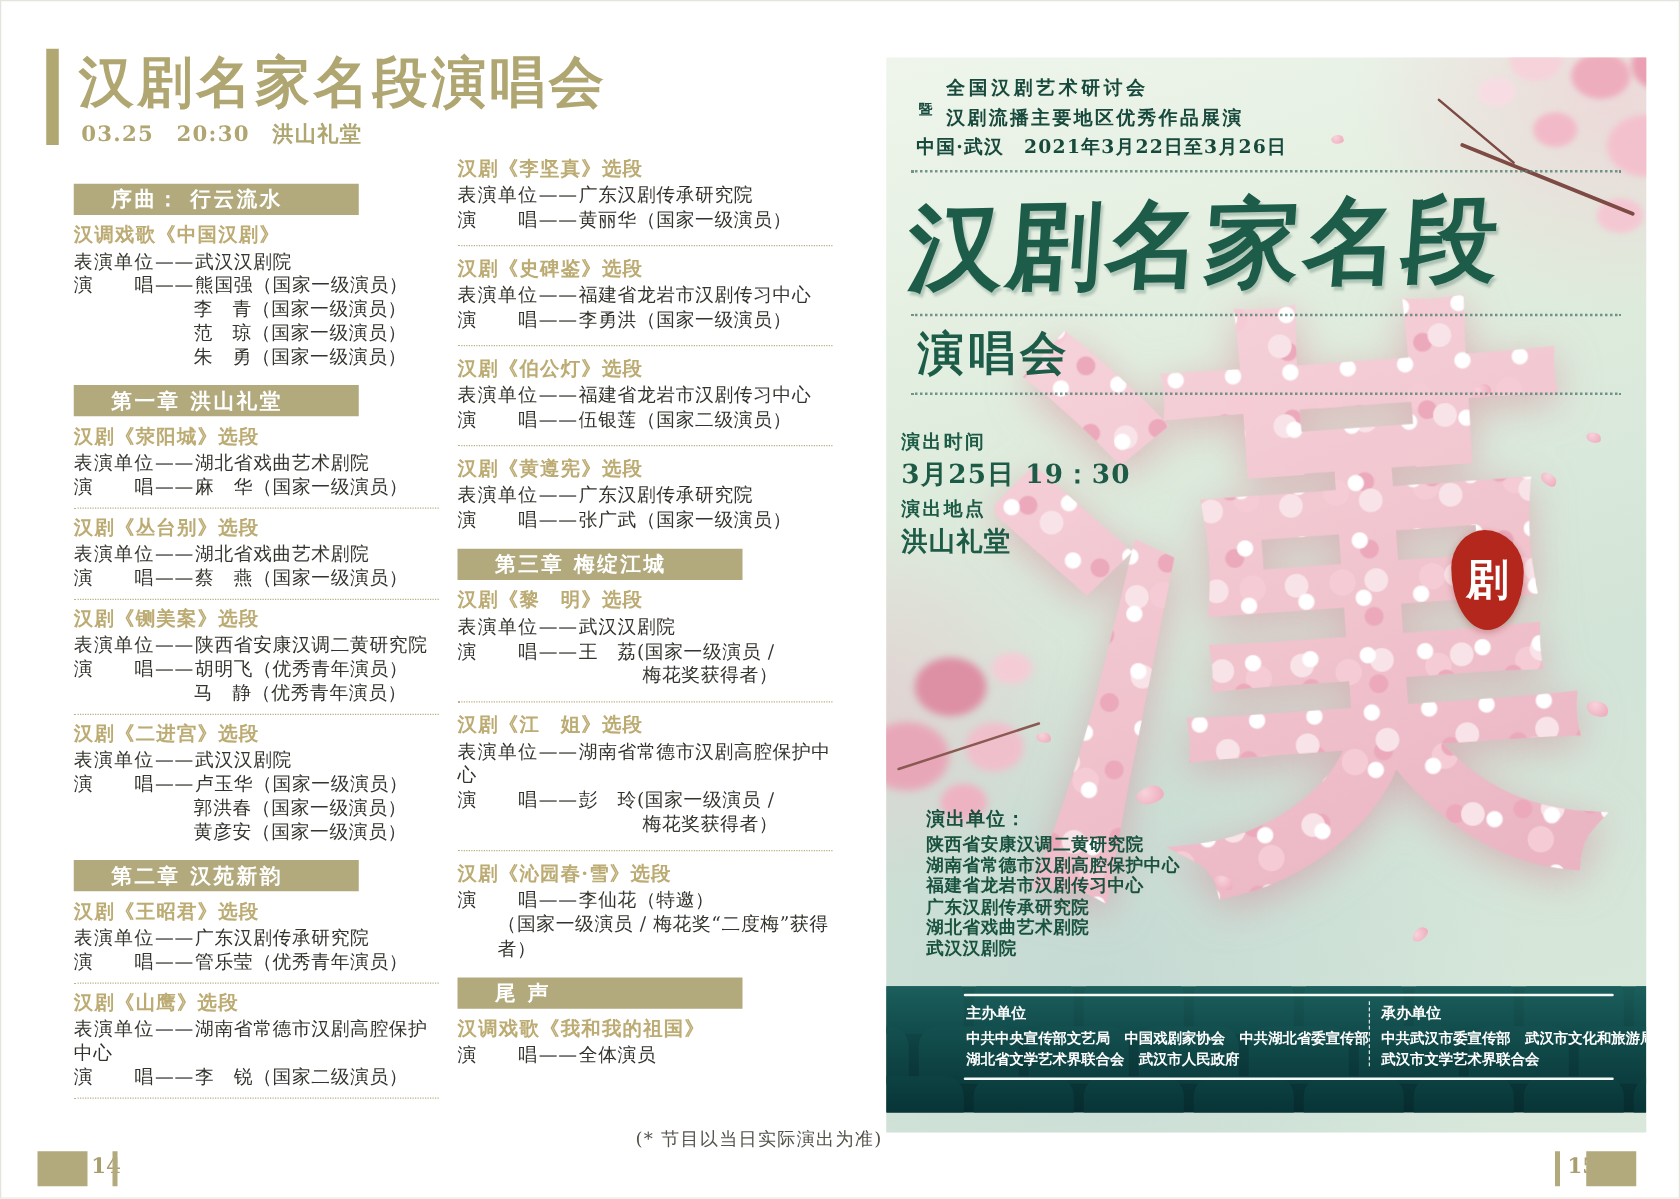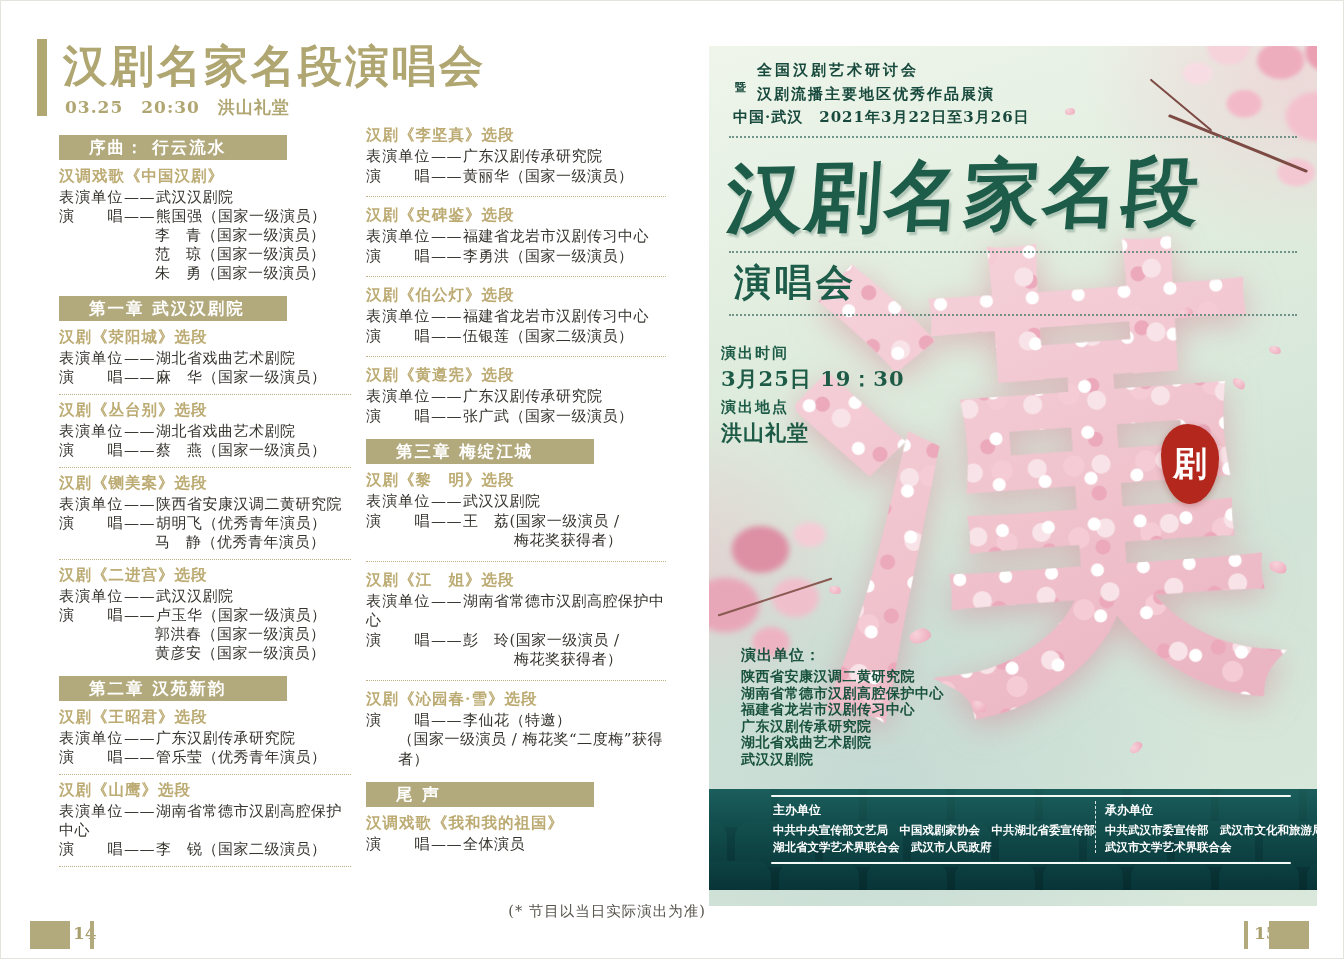--- a/index.html
+++ b/index.html
@@ -8,21 +8,21 @@
           font-family:"DejaVu Serif","Liberation Serif",serif;}
 
   
   .left-page{position:absolute;left:0;top:0;width:704px;height:696px;}
   .title-bar{position:absolute;left:36px;top:38px;width:10px;height:77px;background:#b1a771;}
   .pg-title{position:absolute;left:62px;top:36px;margin:0;font-size:44px;font-weight:bold;
             color:#b0a671;letter-spacing:3px;white-space:nowrap;}
   .pg-sub{position:absolute;left:64px;top:95px;font-size:17px;font-weight:bold;color:#b0a671;letter-spacing:1px;}
 
   .pcol{position:absolute;}
-  .col1{left:58px;top:134px;width:292px;}
+  .col1{left:58px;top:146px;width:292px;}
   .col2{left:365px;top:122px;width:300px;}
 
   .sec-h{background:#b2a97c;color:#fff;font-weight:bold;font-size:16.5px;height:25px;line-height:25px;
          padding-left:30px;width:198px;letter-spacing:2px;margin:13px 0 8px;}
   .pcol > .sec-h:first-child{margin-top:0;}
   .item-t{color:#bcab73;font-weight:bold;font-size:15.5px;letter-spacing:1px;line-height:16px;margin:4px 0 4px;}
   .prog-item{margin-bottom:4px;}
   .prog-row{font-size:15px;color:#35332d;line-height:19px;letter-spacing:.5px;}
   .col2 .prog-row{line-height:19.5px;}
   .lbl{display:inline-block;width:64px;text-align:justify;text-align-last:justify;}
@@ -144,21 +144,21 @@
     <div class="pcol col1" id="col1">
         <div class="sec-h">序曲： 行云流水</div>
         <div class="prog-item">
           <div class="item-t">汉调戏歌《中国汉剧》</div>
           <div class="prog-row"><span class="lbl">表演单位</span><span class="dash">——</span><span class="val">武汉汉剧院</span></div>
           <div class="prog-row"><span class="lbl">演唱</span><span class="dash">——</span><span class="val">熊国强（国家一级演员）</span></div>
           <div class="prog-row ind1"><span class="val">李　青（国家一级演员）</span></div>
           <div class="prog-row ind1"><span class="val">范　琼（国家一级演员）</span></div>
           <div class="prog-row ind1"><span class="val">朱　勇（国家一级演员）</span></div>
         </div>
-        <div class="sec-h">第一章  武汉汉剧院</div>
+        <div class="sec-h">第一章  洪山礼堂</div>
         <div class="prog-item">
           <div class="item-t">汉剧《荥阳城》选段</div>
           <div class="prog-row"><span class="lbl">表演单位</span><span class="dash">——</span><span class="val">湖北省戏曲艺术剧院</span></div>
           <div class="prog-row"><span class="lbl">演唱</span><span class="dash">——</span><span class="val">麻　华（国家一级演员）</span></div>
         </div>
         <div class="psep"></div>
         <div class="prog-item">
           <div class="item-t">汉剧《丛台别》选段</div>
           <div class="prog-row"><span class="lbl">表演单位</span><span class="dash">——</span><span class="val">湖北省戏曲艺术剧院</span></div>
           <div class="prog-row"><span class="lbl">演唱</span><span class="dash">——</span><span class="val">蔡　燕（国家一级演员）</span></div>

